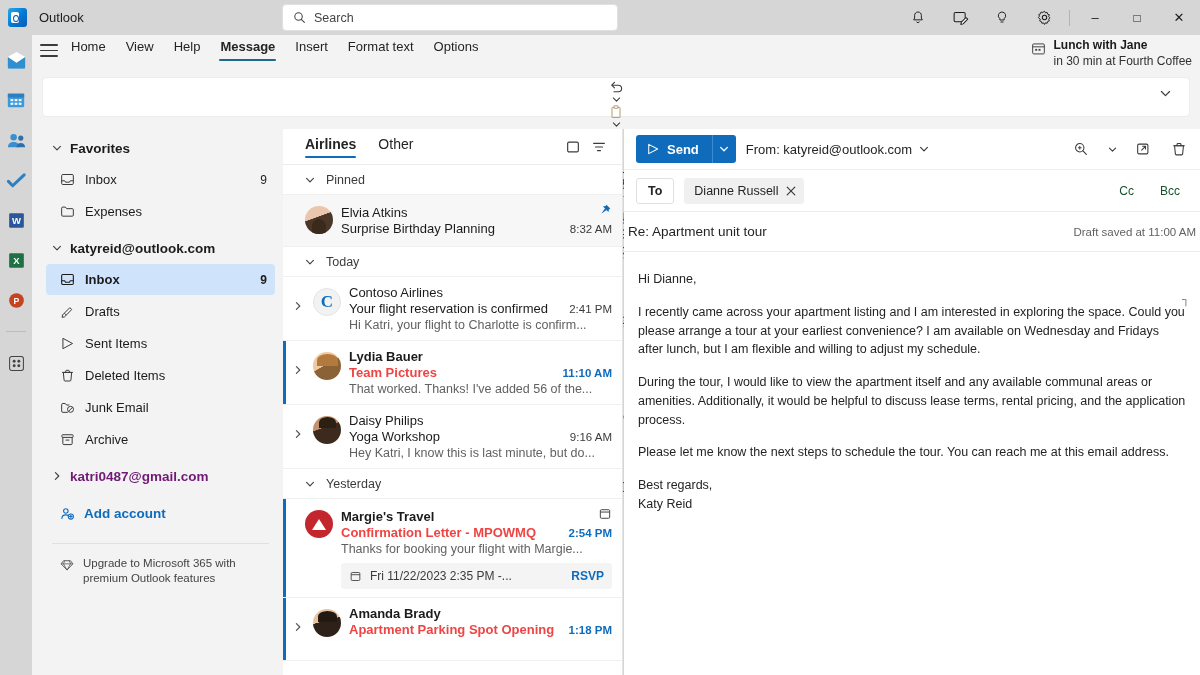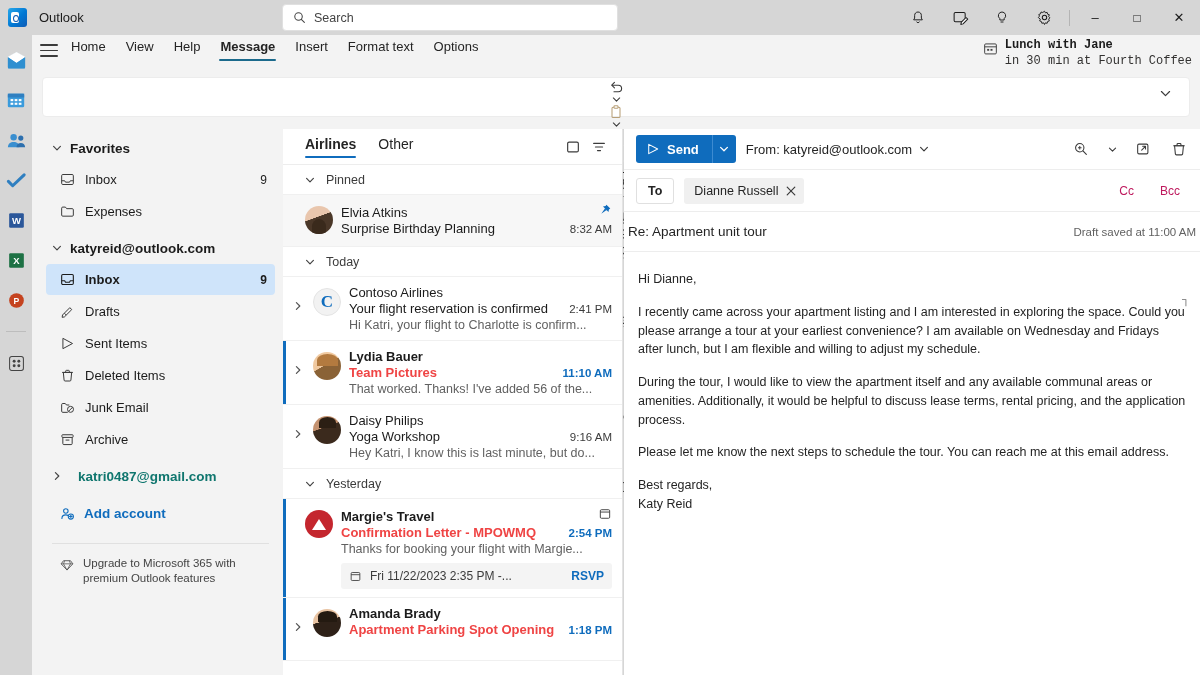--- a/index.html
+++ b/index.html
@@ -57,21 +57,21 @@
   .tab {
     font-size: 13px; color: #242424; padding: 4px 9px; margin-right: 2px;
     position: relative; white-space: nowrap;
   }
   .tab.active { font-weight: bold; }
   .tab.active::after {
     content: ""; position: absolute; left: 8px; right: 8px; bottom: -3px;
     height: 2.2px; background: #1b6a8c; border-radius: 2px;
   }
   .reminder {
-    position: absolute; right: 8px; top: 3px; display: flex; align-items: flex-start; gap: 7px; font-family: Liberation Mono, monospace;
+    position: absolute; right: 8px; top: 3px; display: flex; align-items: flex-start; gap: 7px;
   }
   .reminder-txt { line-height: 1.33; }
   .reminder-title { font-size: 12px; font-weight: bold; color: #1b1b1b; }
   .reminder-sub { font-size: 12px; color: #323130; }
 
   .toolbar {
     position: absolute; left: 10px; top: 42px; width: 1148px; height: 40px;
     background: #fff; border-radius: 4px; border:1px solid #ececec;
     display: flex; align-items: center; padding: 0 6px; gap: 0; flex-direction: column;
   }
@@ -113,22 +113,22 @@
   }
   .chev-s { width: 10px; display:inline-block; color:#444; font-size:10px; }
   .fold {
     display: flex; align-items: center; height: 31px; margin: 1px 8px 1px 14px;
     padding-left: 14px; border-radius: 4px; gap: 10px; font-size: 13px; color: #1b1b1b;
   }
   .fold.sel { background: #cfe4fa; font-weight: bold; }
   .fold .fname { flex: 1; }
   .fold .fcount { font-size: 12px; color: #1b1b1b; margin-right: 8px; }
   .fold.sel .fcount { font-weight: bold; }
-  .acct-collapsed { display:flex; align-items:center; height:30px; padding-left:20px; gap:16px;
-                    font-size:13.5px; font-weight:bold; color:#0f766e; }
+  .acct-collapsed { display:flex; align-items:center; height:30px; padding-left:20px; gap:8px;
+                    font-size:13.5px; font-weight:bold; color:#701a75; }
   .add-acct {
     display: flex; align-items: center; gap: 9px; padding-left: 20px; height: 32px;
     color: #0f6cbd; font-size: 13.5px; font-weight: bold;
   }
   .upgrade-sep { height:1px; background:#e0e0e0; margin: 14px 14px 0 20px; }
   .upgrade {
     display: flex; gap: 9px; padding: 12px 16px 0 28px; font-size: 11.5px;
     color: #444; line-height: 1.33;
   }
 
@@ -222,21 +222,21 @@
   .to-btn {
     border: 1px solid #e0e0e0; border-radius: 3px; height: 26px; padding: 0 11px;
     display:flex; align-items:center; font-size: 12.5px; font-weight:bold; color:#242424;
   }
   .pill {
     background: #f0f0f0; border-radius: 3px; height: 26px; padding: 0 8px 0 10px;
     display:flex; align-items:center; gap: 8px; font-size: 12.5px; color:#242424;
   }
   .pill .x { color:#3b3b3b; font-size: 12px; }
   .to-sp { flex:1; }
-  .cc-btn { font-size: 12px; color:#be185d; padding: 0 8px; }
+  .cc-btn { font-size: 12px; color:#14532d; padding: 0 8px; }
   .subj-row {
     height: 40px; display:flex; align-items:center; padding: 0 4px;
     border-bottom: 1px solid #ededed;
   }
   .subj { font-size: 13.5px; color: #242424; flex:1; }
   .draft-saved { font-size: 11.5px; color: #616161; }
   .body-area { padding: 18px 14px 0 14px; position: relative; }
   .body-area p { font-size: 12.5px; color: #242424; line-height: 1.5; margin-bottom: 14px; }
   .body-area p.sig { margin-bottom: 0; }
   .wrap-mark { position:absolute; right: 10px; top: 41px; color:#6b6b6b; font-size: 11px; }

